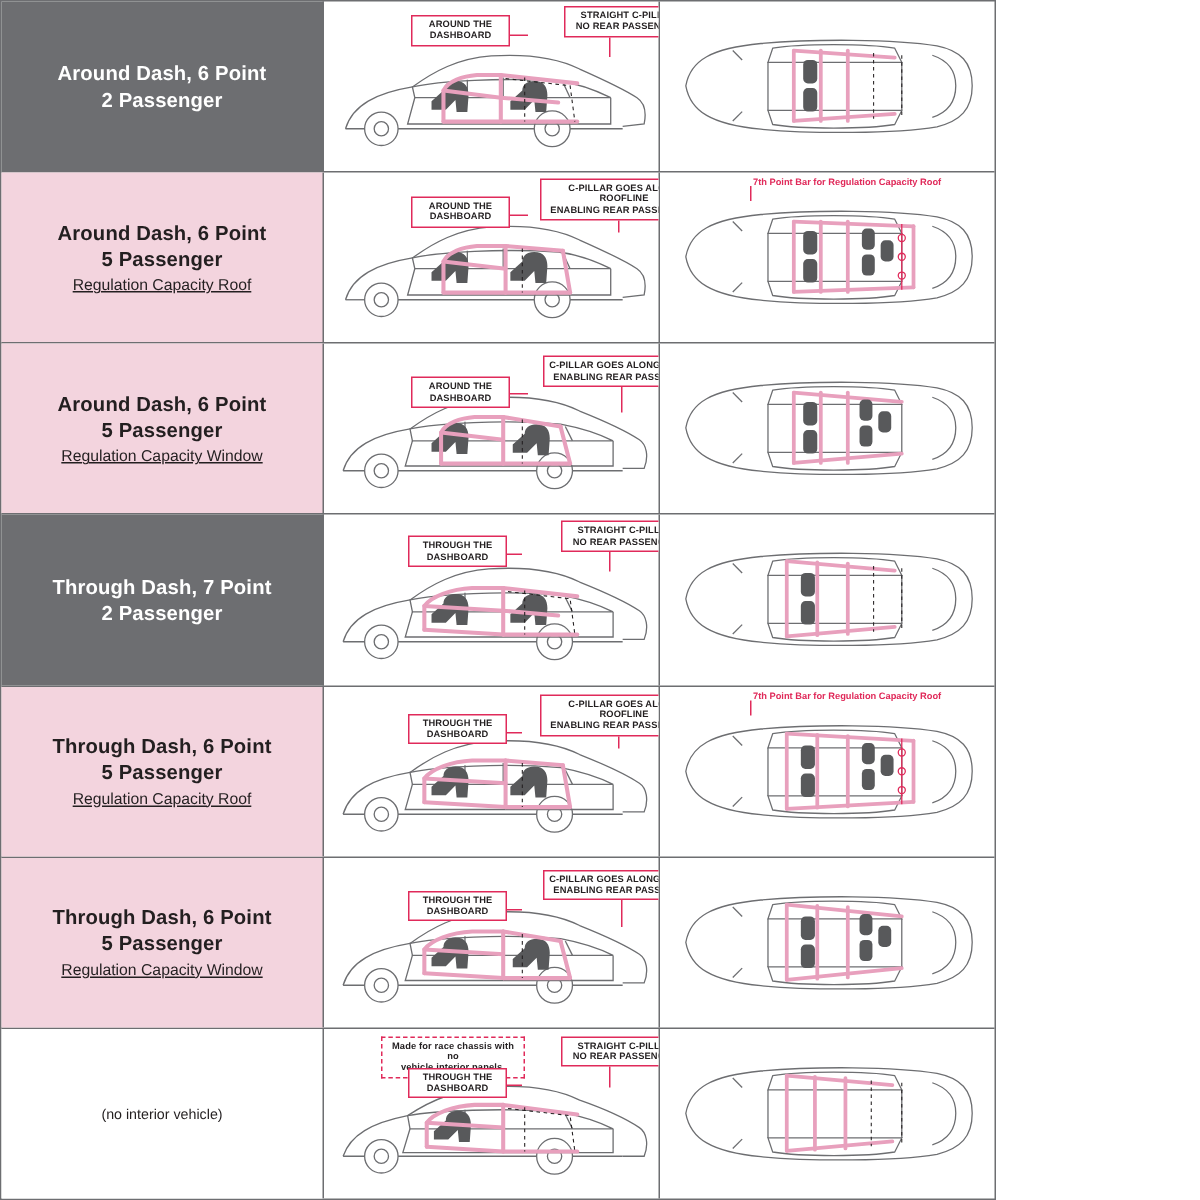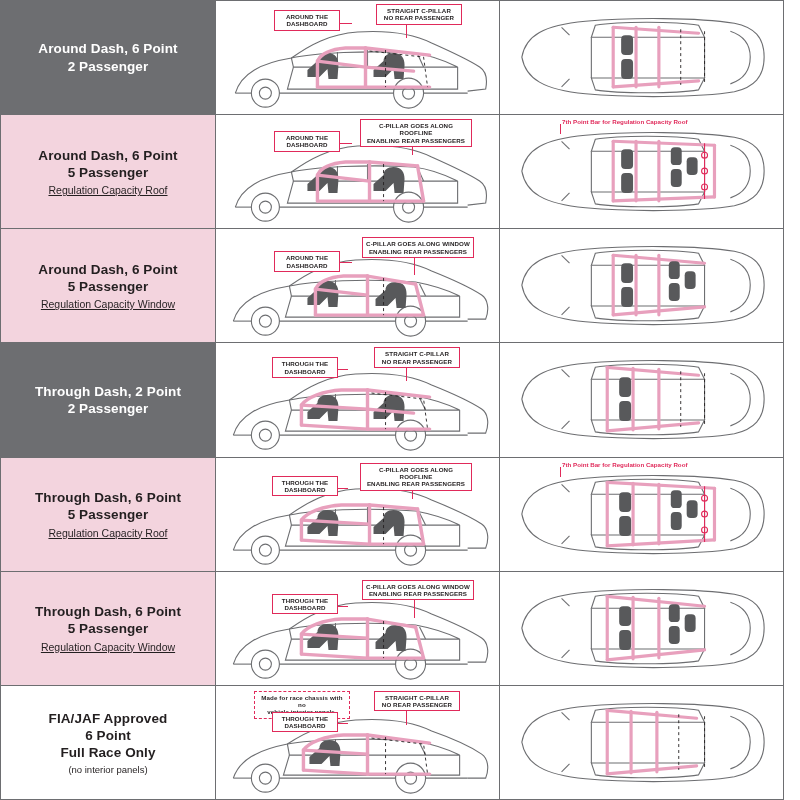--- a/index.html
+++ b/index.html
@@ -4,21 +4,21 @@
 <style>
   html, body { margin:0; padding:0; }
   body {
     width:800px; height:800px;
     background:#ffffff;
     font-family:"Liberation Sans", sans-serif;
     color:#231f20;
     overflow:hidden;
   }
   #sheet {
-    width:784px; height:800px;
+    width:664px; height:800px;
     box-sizing:border-box;
     display:flex; flex-direction:column;
     border:1px solid #6d6e71;
   }
   .row {
     display:flex;
     flex:1 1 0;
     min-height:0;
     border-bottom:1px solid #6d6e71;
     position:relative;
@@ -348,21 +348,21 @@
           <rect x="170" y="32" width="11" height="18" rx="4"></rect>
           <rect x="170" y="54" width="11" height="18" rx="4"></rect>
           <rect x="186" y="42" width="11" height="18" rx="4"></rect>
         </g>
       </svg>
     </div>
   </div>
 
   <div class="row">
     <div class="label grey">
-      <div class="t1"><span>Through Dash, 2 Point</span><br>
+      <div class="t1"><span>Through Dash, 7 Point</span><br>
       <span>2 Passenger</span></div>
     </div>
 
     <div class="sideview">
       <svg viewBox="0 0 280 113" preserveAspectRatio="xMidYMid meet">
         <g fill="none" stroke="#6d6e71" stroke-width="1.1">
           <path d="M16 92 C22 72 42 62 72 57 C90 44 110 33 138 31 C170 29 196 33 214 42 C234 50 252 58 264 66 C270 70 272 80 268 90 L250 90"></path>
           <path d="M16 92 L34 92"></path>
             <path d="M62 92 L178 92"></path>
             <path d="M208 92 L250 92"></path>
@@ -598,24 +598,21 @@
           <rect x="170" y="32" width="11" height="18" rx="4"></rect>
           <rect x="170" y="54" width="11" height="18" rx="4"></rect>
           <rect x="186" y="42" width="11" height="18" rx="4"></rect>
         </g>
       </svg>
     </div>
   </div>
 
   <div class="row">
     <div class="label white">
-      <div class="t1"><span>FIA/JAF Approved</span><br>
-      <span>6 Point</span><br>
-      <span>Full Race Only</span></div>
-      <div class="t3">(no interior panels)</div>
+      <div class="t3">(no interior vehicle)</div>
     </div>
 
     <div class="sideview">
       <svg viewBox="0 0 280 113" preserveAspectRatio="xMidYMid meet">
         <g fill="none" stroke="#6d6e71" stroke-width="1.1">
           <path d="M16 92 C22 74 40 64 70 58 C88 46 110 36 138 34 C170 32 196 36 214 45 C234 52 252 60 264 68 C270 72 272 82 268 92 L250 92"></path>
           <path d="M16 92 L34 92"></path>
             <path d="M62 92 L178 92"></path>
             <path d="M208 92 L250 92"></path>
           <path d="M70 58 C92 54 150 51 198 55 C214 58 230 63 242 69 L72 69 Z"></path>

